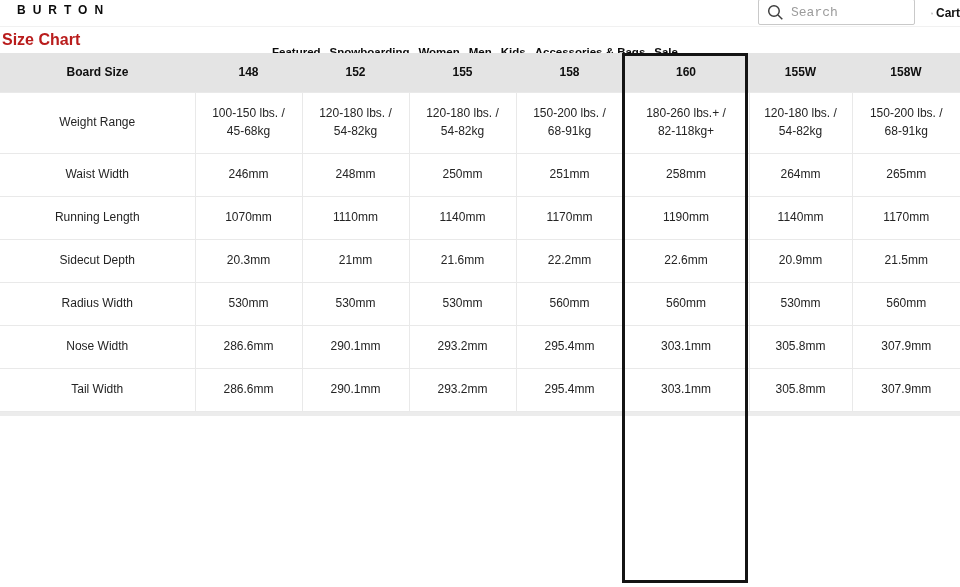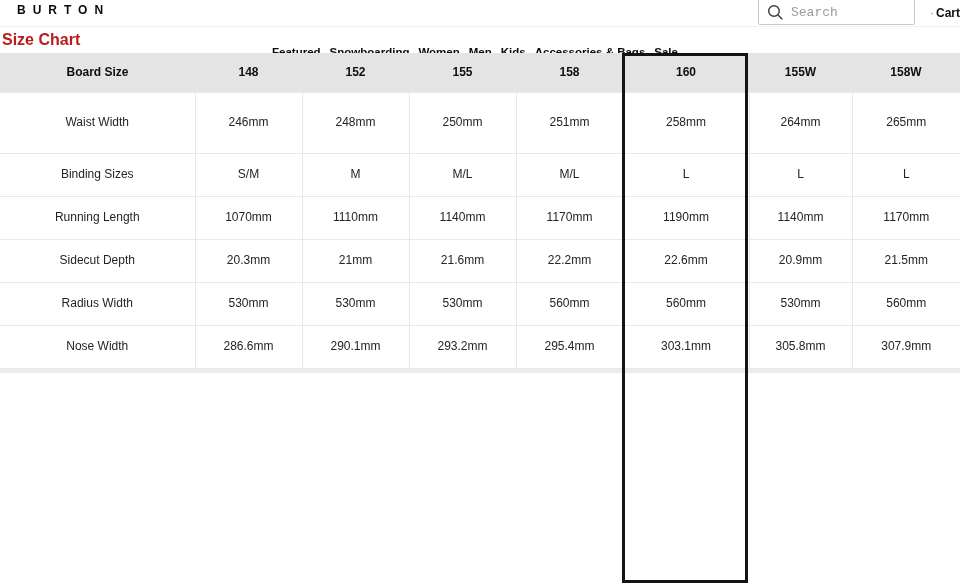--- a/index.html
+++ b/index.html
@@ -96,38 +96,45 @@
         <th>152</th>
         <th>155</th>
         <th>158</th>
         <th>160</th>
         <th>155W</th>
         <th>158W</th>
       </tr>
     </thead>
     <tbody>
       <tr>
+        <td>Weight Range</td>
+        <td>100-150 lbs. /
+45-68kg</td>
+        <td>120-180 lbs. /
+54-82kg</td>
+        <td>120-180 lbs. /
+54-82kg</td>
+        <td>150-200 lbs. /
+68-91kg</td>
+        <td>180-260 lbs.+ /
+82-118kg+</td>
+        <td>120-180 lbs. /
+54-82kg</td>
+        <td>150-200 lbs. /
+68-91kg</td>
+      </tr>
+      <tr>
         <td>Waist Width</td>
         <td>246mm</td>
         <td>248mm</td>
         <td>250mm</td>
         <td>251mm</td>
         <td>258mm</td>
         <td>264mm</td>
         <td>265mm</td>
-      </tr>
-      <tr>
-        <td>Binding Sizes</td>
-        <td>S/M</td>
-        <td>M</td>
-        <td>M/L</td>
-        <td>M/L</td>
-        <td>L</td>
-        <td>L</td>
-        <td>L</td>
       </tr>
       <tr>
         <td>Running Length</td>
         <td>1070mm</td>
         <td>1110mm</td>
         <td>1140mm</td>
         <td>1170mm</td>
         <td>1190mm</td>
         <td>1140mm</td>
         <td>1170mm</td>
@@ -155,18 +162,28 @@
       <tr>
         <td>Nose Width</td>
         <td>286.6mm</td>
         <td>290.1mm</td>
         <td>293.2mm</td>
         <td>295.4mm</td>
         <td>303.1mm</td>
         <td>305.8mm</td>
         <td>307.9mm</td>
       </tr>
+      <tr>
+        <td>Tail Width</td>
+        <td>286.6mm</td>
+        <td>290.1mm</td>
+        <td>293.2mm</td>
+        <td>295.4mm</td>
+        <td>303.1mm</td>
+        <td>305.8mm</td>
+        <td>307.9mm</td>
+      </tr>
     </tbody>
   </table>
   <div class="hl-box"></div>
 </div>
 
 <div class="bottom-strip"></div>
 
 </body></html>

